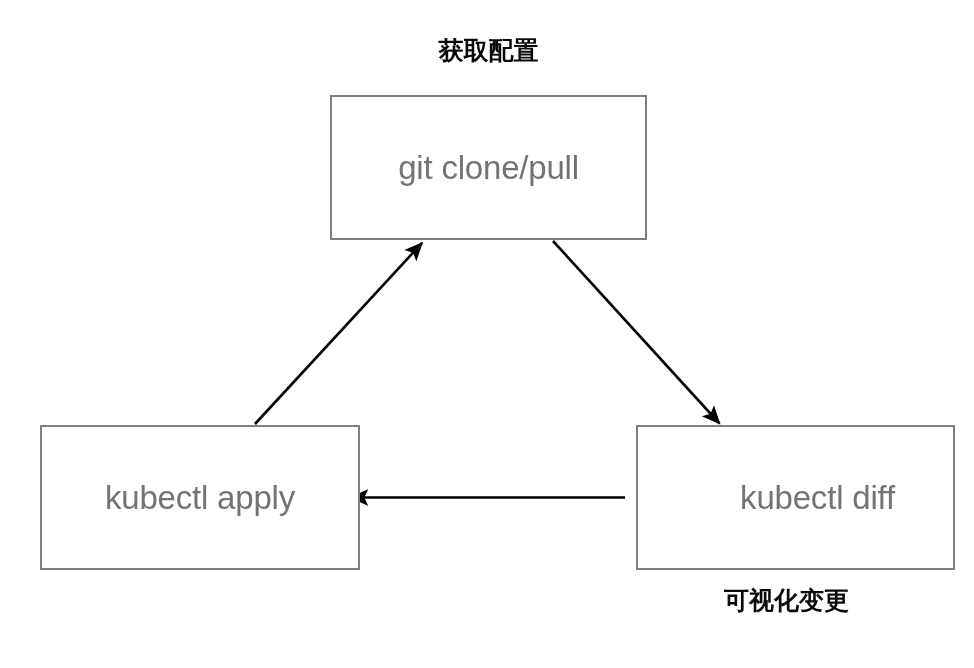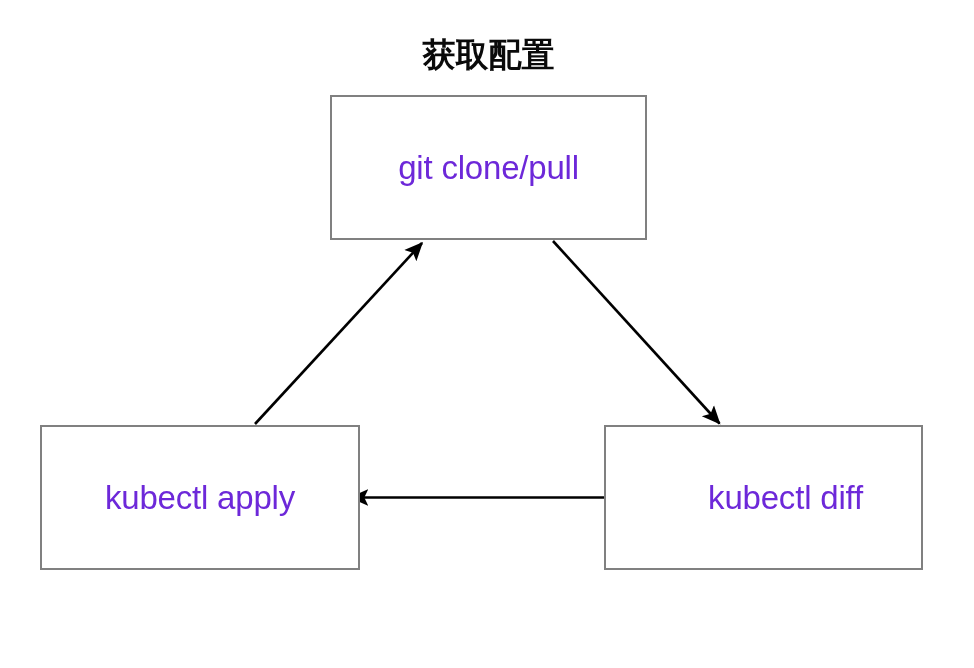--- a/index.html
+++ b/index.html
@@ -22,48 +22,48 @@
     background: #ffffff;
     border: 2.5px solid #808080;
     display: flex;
     align-items: center;
     justify-content: center;
     z-index: 3;
   }
   .node-label {
     font-size: 33px;
     font-weight: 400;
-    color: #6d28d9;
+    color: #737373;
     letter-spacing: -0.2px;
     white-space: nowrap;
     line-height: 1;
   }
   .caption {
     position: absolute;
-    font-size: 33px;
+    font-size: 25px;
     font-weight: 700;
     color: #0a0a0a;
     white-space: nowrap;
     text-align: center;
     line-height: 1;
     z-index: 4;
   }
   #edges {
     position: absolute;
     left: 0;
     top: 0;
     width: 974px;
     height: 668px;
     z-index: 2;
     pointer-events: none;
   }
   
   #node-fetch   { left: 330px; top: 95px;  width: 317px; height: 145px; }
   #node-apply   { left: 28px;  top: 425px; width: 320px; height: 145px; margin-left: 12px; }
-  #node-diff    { left: 604px; top: 425px; width: 319px; height: 145px; padding-left: 44px; }
+  #node-diff    { left: 636px; top: 425px; width: 319px; height: 145px; padding-left: 44px; }
   
   #caption-fetch { left: 330px; top: 38px;  width: 317px; }
   #caption-apply { left: 28px;  top: 588px; width: 320px; }
   #caption-diff  { left: 627px; top: 588px; width: 319px; }
 </style>
 </head>
 <body>
 
 <div id="canvas">
 
@@ -89,14 +89,15 @@
 
   <div class="node-box" id="node-apply">
     <span class="node-label">kubectl apply</span>
   </div>
 
 
   <div class="node-box" id="node-diff">
     <span class="node-label">kubectl diff</span>
   </div>
 
+  <div class="caption" id="caption-diff">可视化变更</div>
 
 </div>
 
 </body></html>

